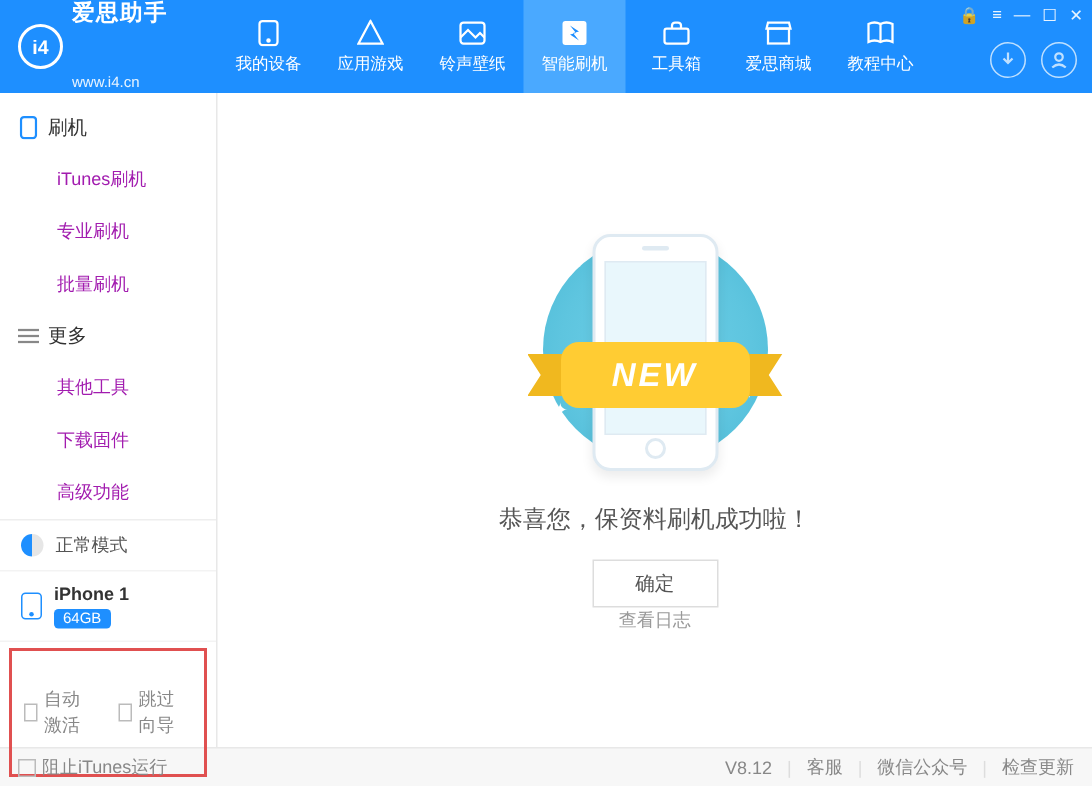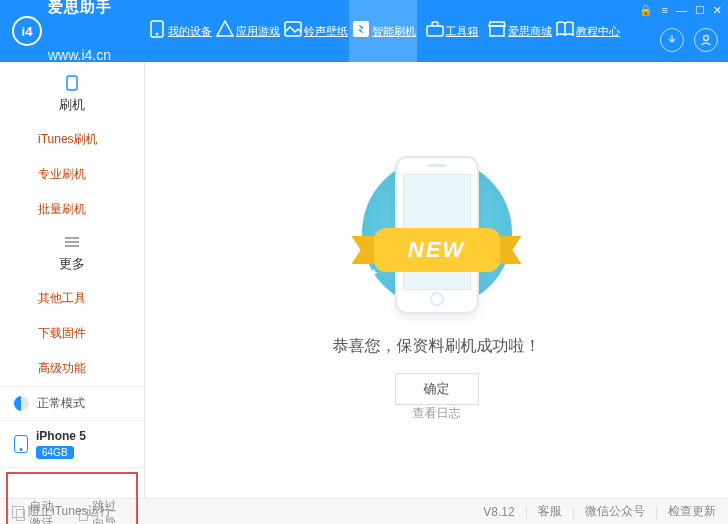--- a/index.html
+++ b/index.html
@@ -4,41 +4,41 @@
 <style>
   * { margin: 0; padding: 0; box-sizing: border-box; font-family: "Microsoft YaHei", Arial, sans-serif; }
   body { width: 728px; height: 524px; background: #fff; overflow: hidden; font-size: 12px; color: #555; }
 
   
   .header { height: 62px; background: #1e8fff; display: flex; align-items: center; color: #fff; position: relative; }
   .logo-wrap { width: 145px; display: flex; align-items: center; padding-left: 12px; }
   .logo-circle { width: 30px; height: 30px; border: 2px solid #fff; border-radius: 50%; display:flex; align-items:center; justify-content:center; font-weight:bold; font-size:13px; color:#fff; }
   .logo-txt { margin-left: 6px; line-height: 1.1; }
   .logo-txt .title { font-size: 15px; font-weight: bold; letter-spacing:1px; }
-  .logo-txt .sub { font-size: 14px; opacity:.9;margin-top:32px; }
+  .logo-txt .sub { font-size: 10px; opacity:.9;margin-top:32px; }
 
   .top-nav { display: flex; height: 100%; }
-  .nav-item { width: 68px; display:flex; flex-direction:row; align-items:center; justify-content:center; font-size:11px; cursor:pointer;text-decoration:underline; }
+  .nav-item { width: 68px; display:flex; flex-direction:column; align-items:center; justify-content:center; font-size:11px; cursor:pointer; }
   .nav-item.active { background:#4aa9ff; }
   .nav-item .ico { width:22px; height:18px; margin-bottom:4px; display:flex; align-items:center; justify-content:center; }
   .nav-item .ico svg { stroke:#fff; fill:none; }
 
   .win-ctrl { position:absolute; top:4px; right:6px; display:flex; gap:8px; font-size:11px; }
   .win-ctrl span { cursor:pointer; opacity:.9; }
   .right-icons { position:absolute; right:10px; bottom:10px; display:flex; gap:10px; }
   .circle-icon { width:24px; height:24px; border:1.5px solid #bfe0ff; border-radius:50%; display:flex; align-items:center; justify-content:center; cursor:pointer; }
   .circle-icon svg { stroke:#bfe0ff; fill:none; }
 
   
   .body { display:flex; height: calc(100% - 62px - 26px); }
   .sidebar { width:145px; border-right:1px solid #e8e8e8; display:flex; flex-direction:column; }
   .side-scroll { flex:1; padding-top:6px; }
-  .side-group-hdr { display:flex; align-items:center; gap:6px; padding:8px 12px; color:#333; font-size:13px;flex-direction:column; }
+  .side-group-hdr { display:flex; align-items:center; gap:6px; padding:8px 12px; color:#333; font-size:13px; }
   .side-group-hdr .g-ico { width:14px; height:14px; display:flex; align-items:center; justify-content:center; }
-  .side-item { padding:9px 0 9px 38px; font-size:12px; color:#c2410c; cursor:pointer; }
+  .side-item { padding:9px 0 9px 38px; font-size:12px; color:#a21caf; cursor:pointer; }
   .side-item.active { color:#1e8fff; }
 
   .side-bottom { border-top:1px solid #eee; }
   .mode-row, .device-row { display:flex; align-items:center; gap:8px; padding:8px 14px; border-bottom:1px solid #f3f3f3; }
   .mode-row .half { width:15px; height:15px; border-radius:50%; background:linear-gradient(90deg,#1e8fff 50%,#e6e6e6 50%); flex-shrink:0; transform:rotate(0deg); }
   .device-row .phone-ico { width:14px; height:18px; border:1.5px solid #1e8fff; border-radius:3px; position:relative; flex-shrink:0; }
   .device-row .phone-ico::after { content:""; position:absolute; bottom:1px; left:50%; width:3px; height:3px; background:#1e8fff; border-radius:50%; transform:translateX(-50%); }
   .device-row .dv-txt { display:flex; flex-direction:column; gap:3px; }
   .badge { background:#1e8fff; color:#fff; font-size:10px; padding:1px 6px; border-radius:3px; width:fit-content; }
 
@@ -200,21 +200,21 @@
     </div>
 
     <div class="side-bottom">
       <div class="mode-row">
         <div class="half"></div>
         <span>正常模式</span>
       </div>
       <div class="device-row">
         <div class="phone-ico"></div>
         <div class="dv-txt">
-          <span style="color:#333;font-weight:bold;">iPhone 5</span>
+          <span style="color:#333;font-weight:bold;">iPhone 1</span>
           <span class="badge">64GB</span>
         </div>
       </div>
       <div class="check-row redbox">
         <label class="chk">
             <span class="box"></span>
             <span>自动激活</span>
           </label>
         <label class="chk">
             <span class="box"></span>

